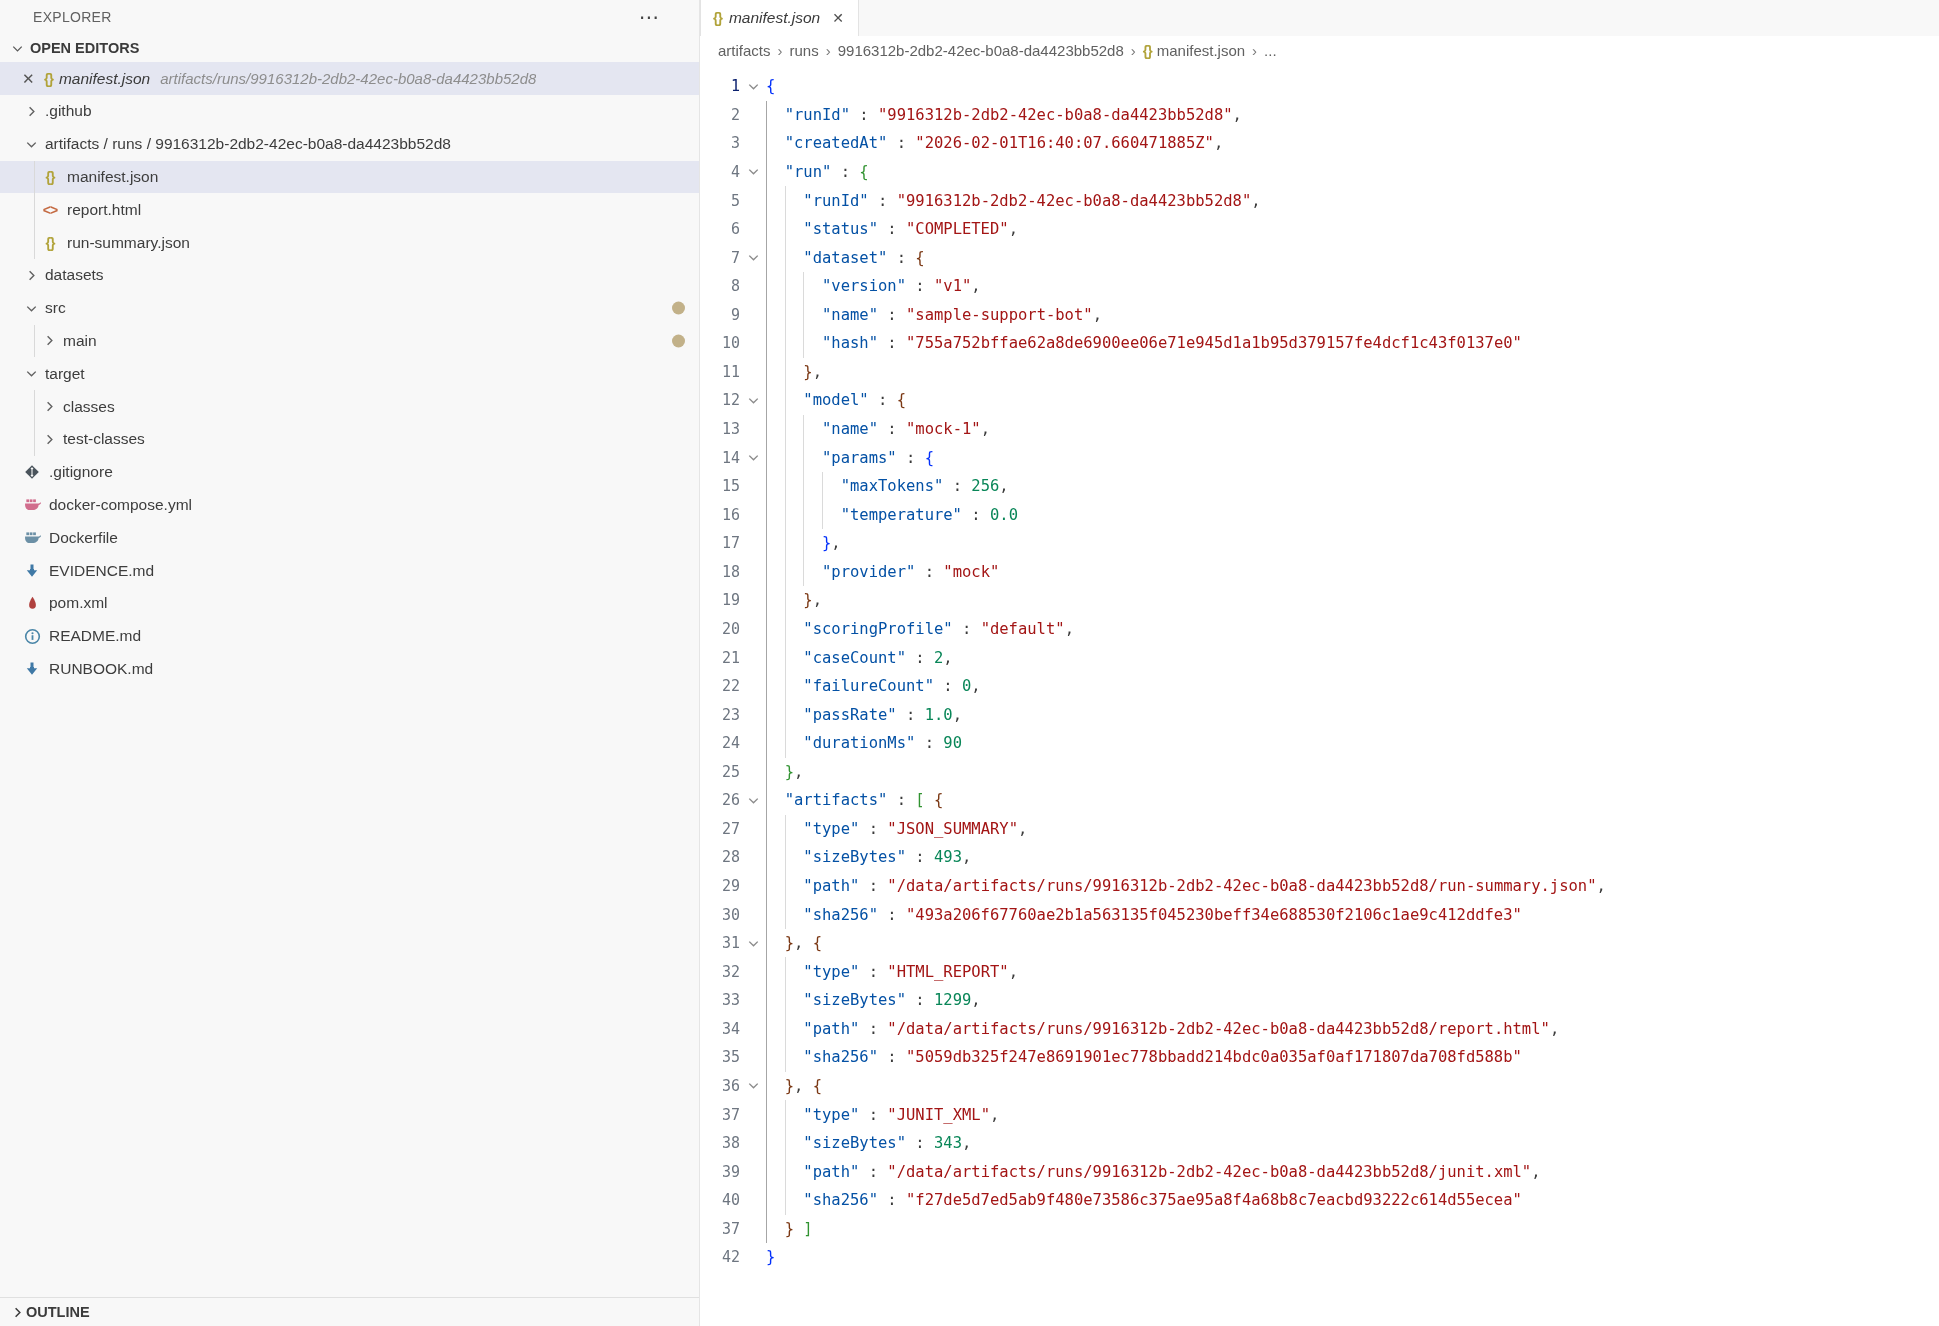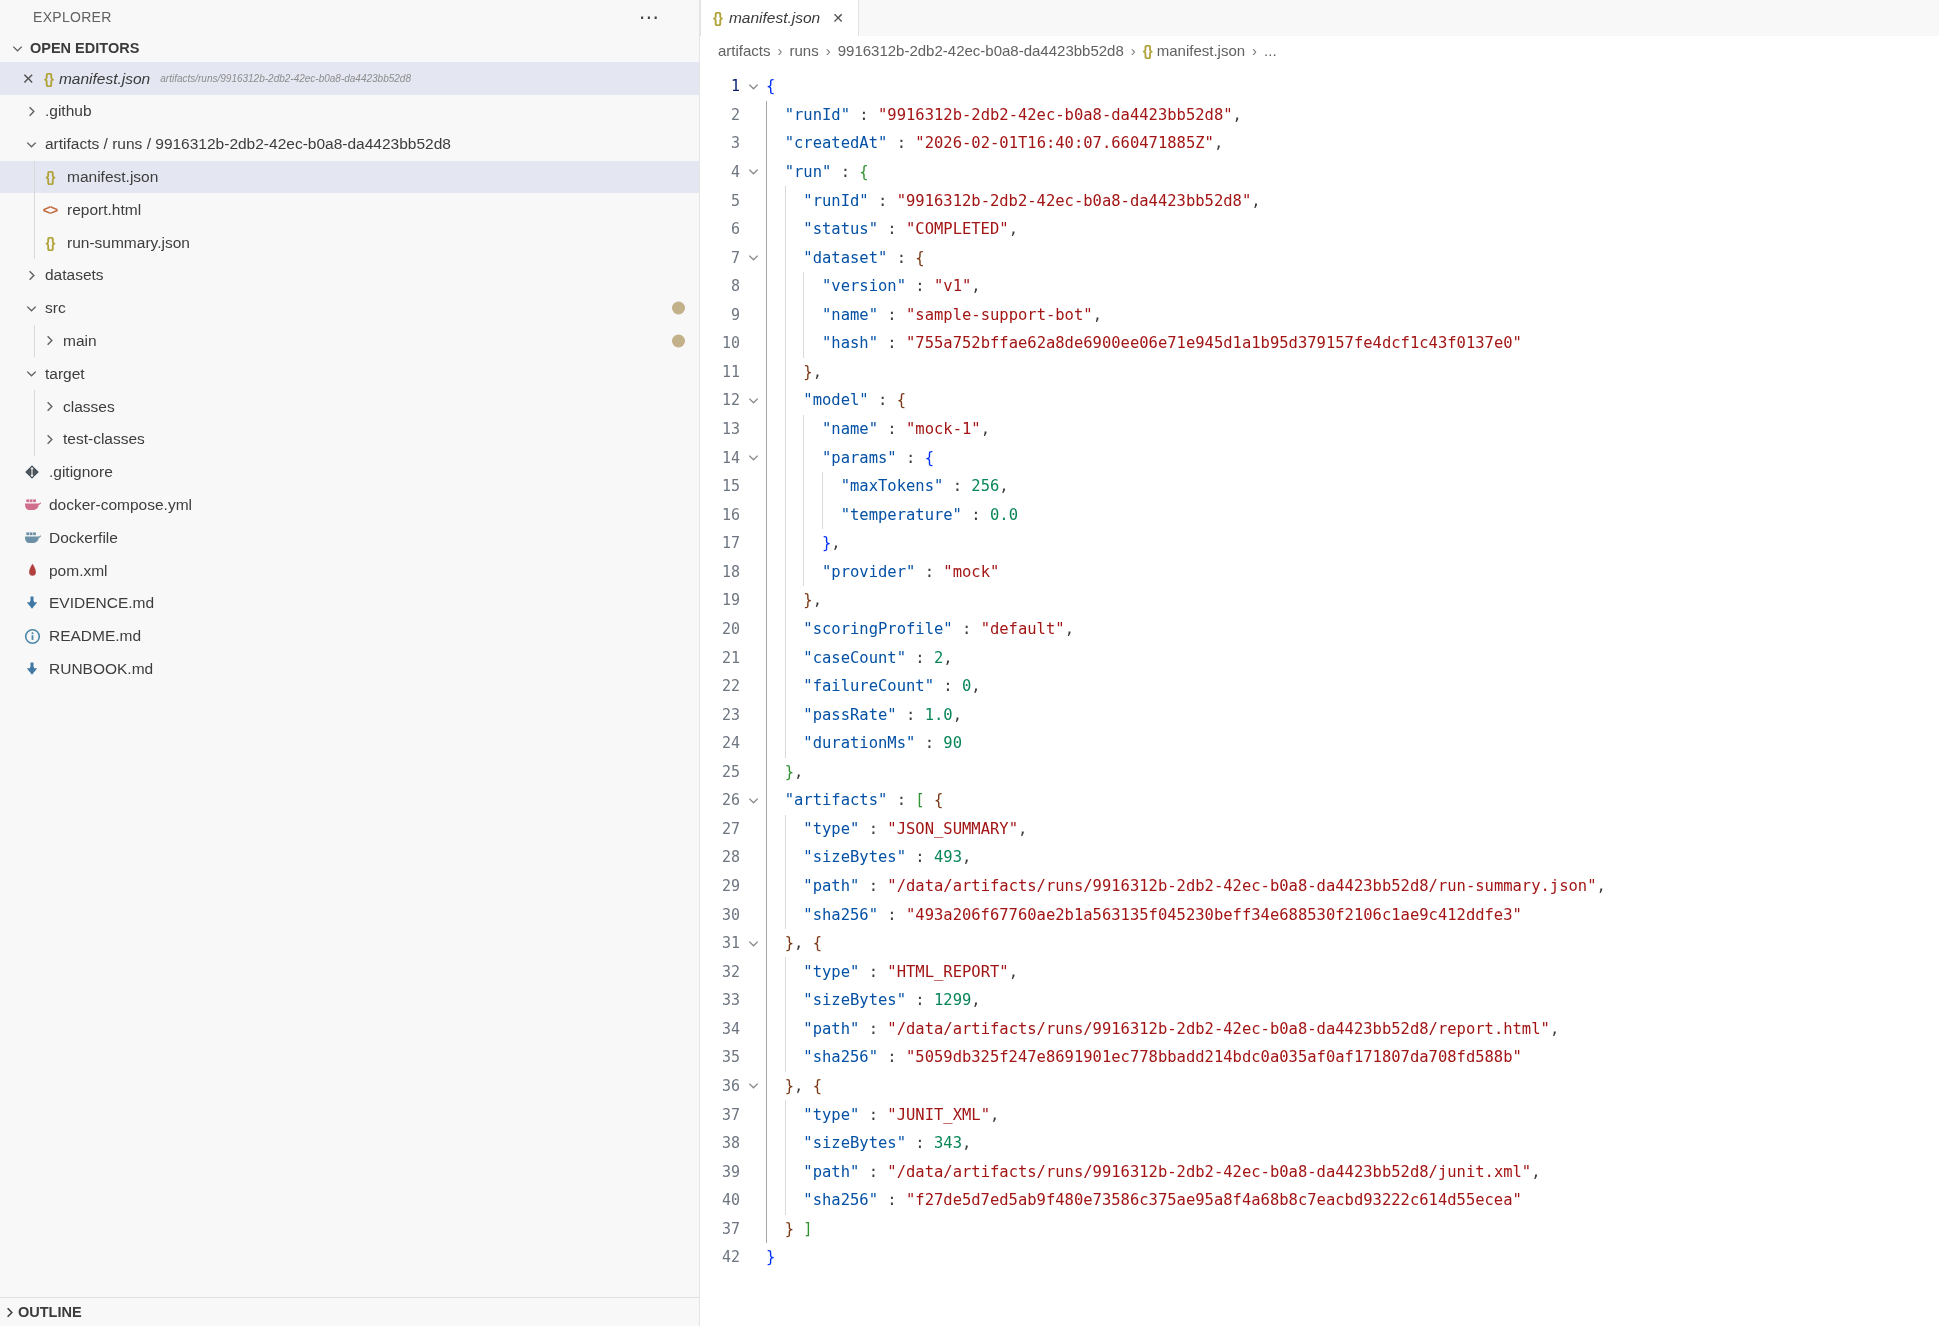--- a/index.html
+++ b/index.html
@@ -18,39 +18,39 @@
   .sec-header { display:flex; align-items:center; height:28px; font-weight:bold;
                 font-size:14.5px; color:#3b3b3b; padding-left:8px; cursor:pointer; }
   .sec-header.project { height:34px; margin-top:4px; }
   .sec-header .lbl { margin-left:4px; white-space:nowrap; overflow:hidden; text-overflow:ellipsis; }
   .chev { width:18px; height:18px; display:inline-flex; align-items:center; justify-content:center; flex:none; }
   .chev svg { display:block; }
   .oe-row { height:33px; display:flex; align-items:center; padding-left:22px;
             background:#e4e6f1; cursor:pointer; white-space:nowrap; overflow:hidden; }
   .oe-row .close-x { font-size:15px; color:#555; width:22px; flex:none; font-style:normal; }
   .oe-name { font-style:italic; font-size:15.5px; color:#3b3b3b; margin-left:6px; }
-  .oe-path { font-style:italic; font-size:10px; color:#8d8d8d; margin-left:10px;
+  .oe-path { font-style:italic; font-size:15px; color:#8d8d8d; margin-left:10px;
              overflow:hidden; text-overflow:ellipsis;text-align:right; }
   .glyph-json { font-weight:bold; font-size:14px; letter-spacing:-1px; }
   .glyph-html { font-weight:bold; font-size:14px; letter-spacing:-1px; }
 
   .tree { display:flex; flex-direction:column; }
   .tree-row { height:32.8px; display:flex; align-items:center; font-size:15.5px;
               color:#3d3d3d; cursor:pointer; position:relative; white-space:nowrap; }
   .tree-row.selected { background:#e4e6f1; }
   .tree-row .icon-box { width:20px; height:20px; display:inline-flex; align-items:center;
                         justify-content:center; margin-right:7px; flex:none; }
   .tree-row.d1 { padding-left:22px; }
   .tree-row.d2 { padding-left:40px; }
   .tree-row .guide-line { position:absolute; left:34px; top:0; bottom:0;
                           border-left:1px solid #d9d9d9; }
   .mod-dot { position:absolute; right:14px; top:50%; transform:translateY(-50%);
              width:13px; height:13px; border-radius:50%; }
   .outline-sec { margin-top:auto; border-top:1px solid #e0e0e0; height:29px;
-                 display:flex; align-items:center; padding-left:0; font-weight:bold;
+                 display:flex; align-items:center; padding-left:8px; font-weight:bold;
                  font-size:14.5px; color:#3b3b3b; cursor:pointer; }
 
   
   .editor { flex:1; display:flex; flex-direction:column; background:#fff; overflow:hidden; }
   .tabbar { height:36px; background:#f8f8f8; display:flex; flex:none; }
   .tab { display:inline-flex; align-items:center; background:#fff; padding:0 12px;
          border-right:1px solid #e3e3e3; border-left:1px solid #e3e3e3; cursor:pointer; }
   .tab .tab-label { font-style:italic; font-size:15.5px; color:#3b3b3b; margin:0 10px 0 7px; }
   .tab .tab-close { font-style:normal; font-size:14px; color:#4f4f4f; padding:2px; }
   .breadcrumb { height:28px; display:flex; align-items:center; padding-left:18px;
@@ -226,34 +226,34 @@
               <rect x="2.2" y="3.2" width="2.6" height="2.6" fill="#6c90a6"></rect>
               <rect x="5.4" y="3.2" width="2.6" height="2.6" fill="#6c90a6"></rect>
               <rect x="8.6" y="3.2" width="2.6" height="2.6" fill="#6c90a6"></rect>
               <path d="M1 7h12.3c.9 0 1.7-.5 2.2-1.2l.5.8c-.3 1-1.2 1.7-2.2 1.9-.2 2.8-2.4 4.7-5.8 4.7H5.2C2.6 13.2 1 11 1 8.4Z" fill="#6c90a6"></path>
             </svg>
           </span>
           <span>Dockerfile</span>
         </div>
         <div class="tree-row d1">
           <span class="icon-box">
-            <svg viewBox="0 0 16 16" width="15" height="15">
-              <path d="M8 .8C8 .8 4.4 6 4.4 9.6a3.6 4 0 0 0 7.2 0C11.6 6 8 .8 8 .8Z" fill="#b0413e"></path>
-            </svg>
-          </span>
-          <span>pom.xml</span>
-        </div>
-        <div class="tree-row d1">
-          <span class="icon-box">
             <svg viewBox="0 0 16 16" width="16" height="16">
               <path d="M8 1.5v8" stroke="#4079a6" stroke-width="3"></path>
               <path d="M2.8 7.2L8 13.8L13.2 7.2H10V6H6v1.2Z" fill="#4079a6"></path>
             </svg>
           </span>
           <span>EVIDENCE.md</span>
+        </div>
+        <div class="tree-row d1">
+          <span class="icon-box">
+            <svg viewBox="0 0 16 16" width="15" height="15">
+              <path d="M8 .8C8 .8 4.4 6 4.4 9.6a3.6 4 0 0 0 7.2 0C11.6 6 8 .8 8 .8Z" fill="#b0413e"></path>
+            </svg>
+          </span>
+          <span>pom.xml</span>
         </div>
         <div class="tree-row d1">
           <span class="icon-box">
             <svg viewBox="0 0 16 16" width="17" height="17">
               <circle cx="8" cy="8" r="6.4" fill="none" stroke="#4a86a8" stroke-width="1.5"></circle>
               <circle cx="8" cy="4.9" r="1" fill="#4a86a8"></circle>
               <path d="M8 6.8v4.4" stroke="#4a86a8" stroke-width="1.7"></path>
             </svg>
           </span>
           <span>README.md</span>

